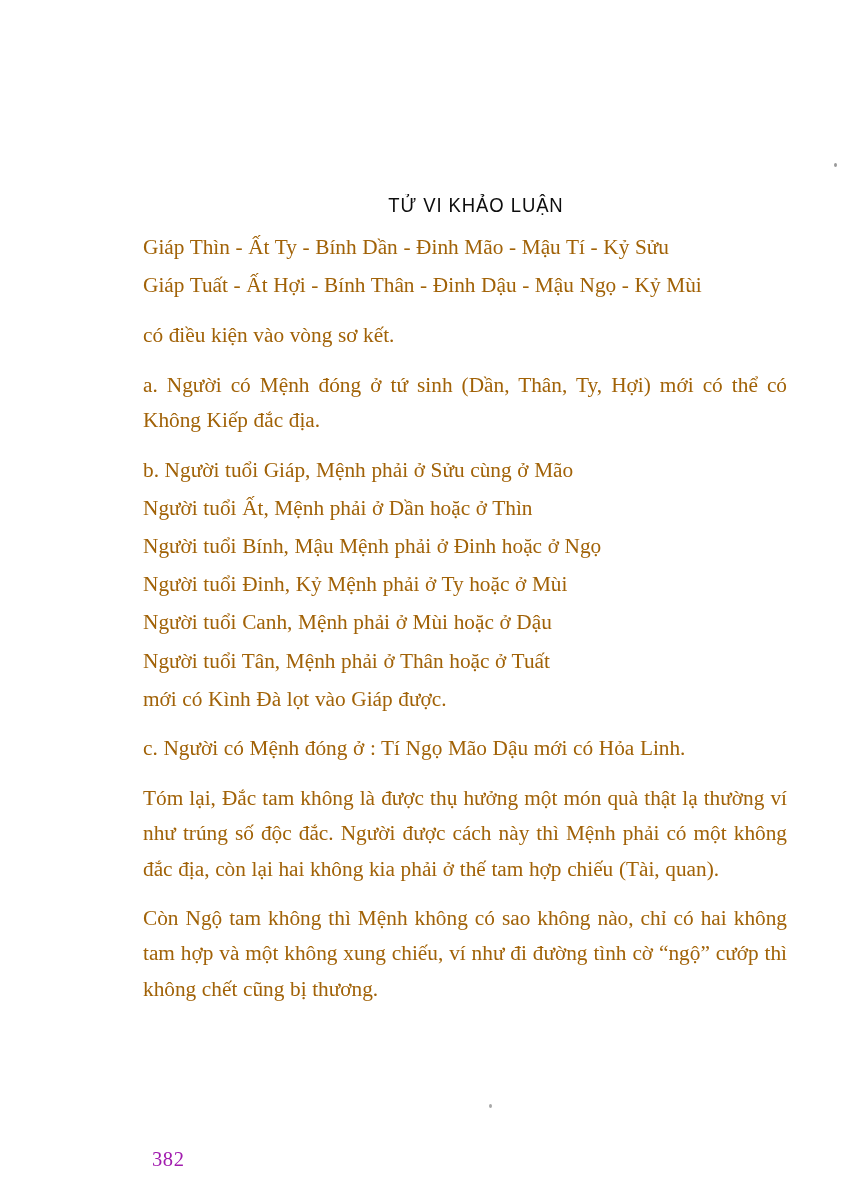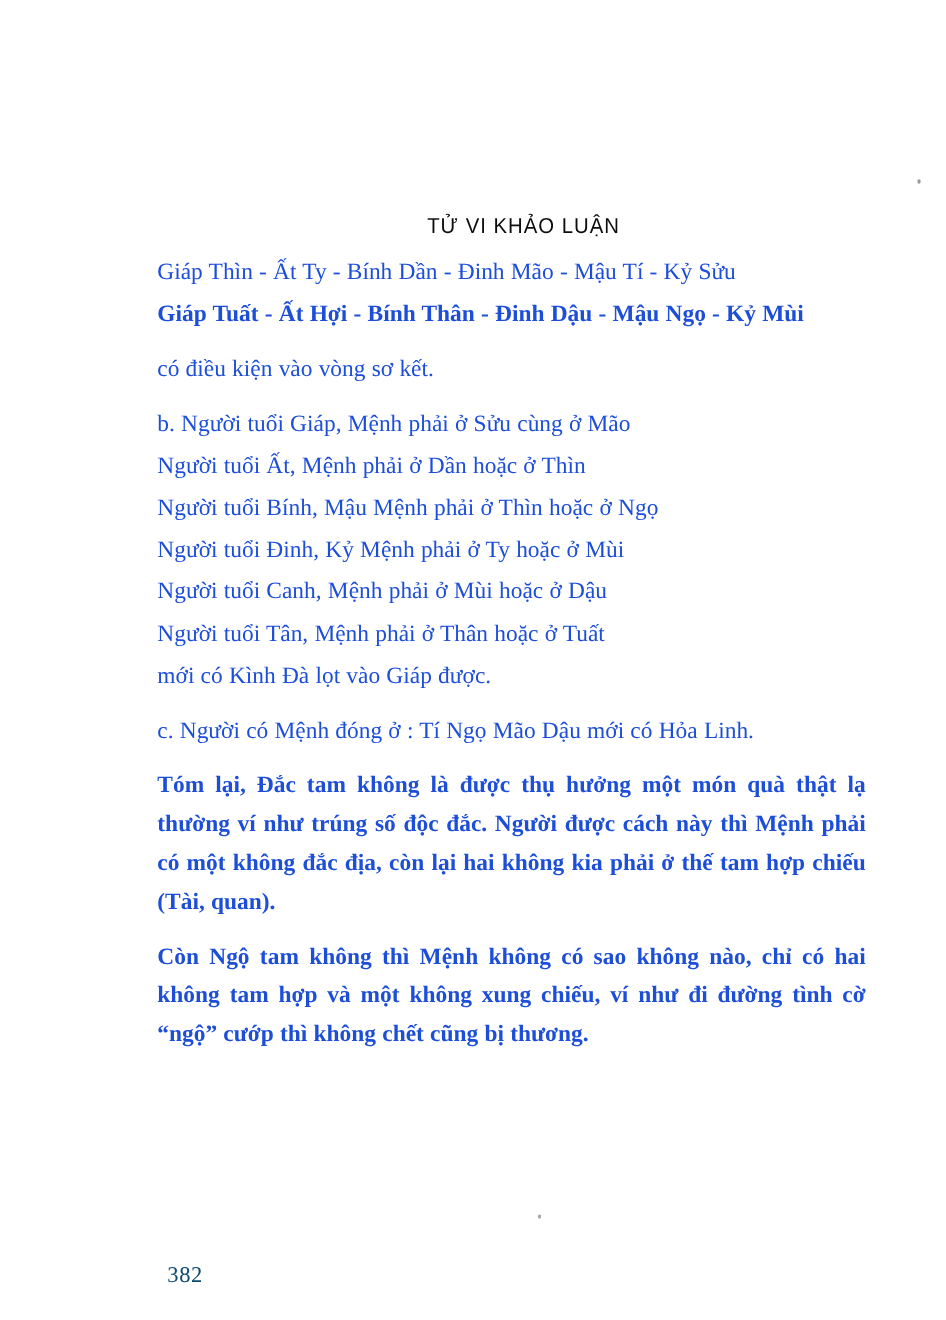--- a/index.html
+++ b/index.html
@@ -47,37 +47,36 @@
     color: #0d0d0d;
     font-family: "Liberation Sans", "DejaVu Sans", sans-serif;
     transform: scaleY(1.06);
     transform-origin: center top;
   }
 
   .para {
     font-size: 21.3px;
     line-height: 35.2px;
     margin: 0 0 14.5px 0;
-    color: #1d4ed8;
+    color: #a16207;
     text-align: left;
     word-spacing: 0.3px;
   }
   .para.justify {
     text-align: justify;
     text-justify: inter-word;
-    font-weight: bold;
   }
   .para.list-line { margin-bottom: 3px; }
 
   .page-number {
     position: absolute;
     left: 152px;
     top: 1148px;
     font-size: 20.5px;
-    color: #0c4a6e;
+    color: #a21caf;
     letter-spacing: 0.6px;
   }
 </style>
 </head>
 <body>
 
 <div id="page">
 
   <div class="speck s1"></div>
   <div class="speck s2"></div>
@@ -86,26 +85,27 @@
 
     <h1 class="page-title">TỬ VI KHẢO LUẬN</h1>
 
     <p class="para list-line">Giáp Thìn - Ất Ty - Bính Dần - Đinh Mão - Mậu Tí - Kỷ Sửu</p>
 
     <p class="para justify">Giáp Tuất - Ất Hợi - Bính Thân - Đinh Dậu - Mậu Ngọ - Kỷ Mùi</p>
 
     <p class="para">có điều kiện vào vòng sơ kết.</p>
 
 
+    <p class="para justify">a. Người có Mệnh đóng ở tứ sinh (Dần, Thân, Ty, Hợi) mới có thể có Không Kiếp đắc địa.</p>
 
     <p class="para list-line">b. Người tuổi Giáp, Mệnh phải ở Sửu cùng ở Mão</p>
 
     <p class="para list-line">Người tuổi Ất, Mệnh phải ở Dần hoặc ở Thìn</p>
 
-    <p class="para list-line">Người tuổi Bính, Mậu Mệnh phải ở Thìn hoặc ở Ngọ</p>
+    <p class="para list-line">Người tuổi Bính, Mậu Mệnh phải ở Đinh hoặc ở Ngọ</p>
 
     <p class="para list-line">Người tuổi Đinh, Kỷ Mệnh phải ở Ty hoặc ở Mùi</p>
 
     <p class="para list-line">Người tuổi Canh, Mệnh phải ở Mùi hoặc ở Dậu</p>
 
     <p class="para list-line">Người tuổi Tân, Mệnh phải ở Thân hoặc ở Tuất</p>
 
     <p class="para">mới có Kình Đà lọt vào Giáp được.</p>
 
     <p class="para">c. Người có Mệnh đóng ở : Tí Ngọ Mão Dậu mới có Hỏa Linh.</p>

